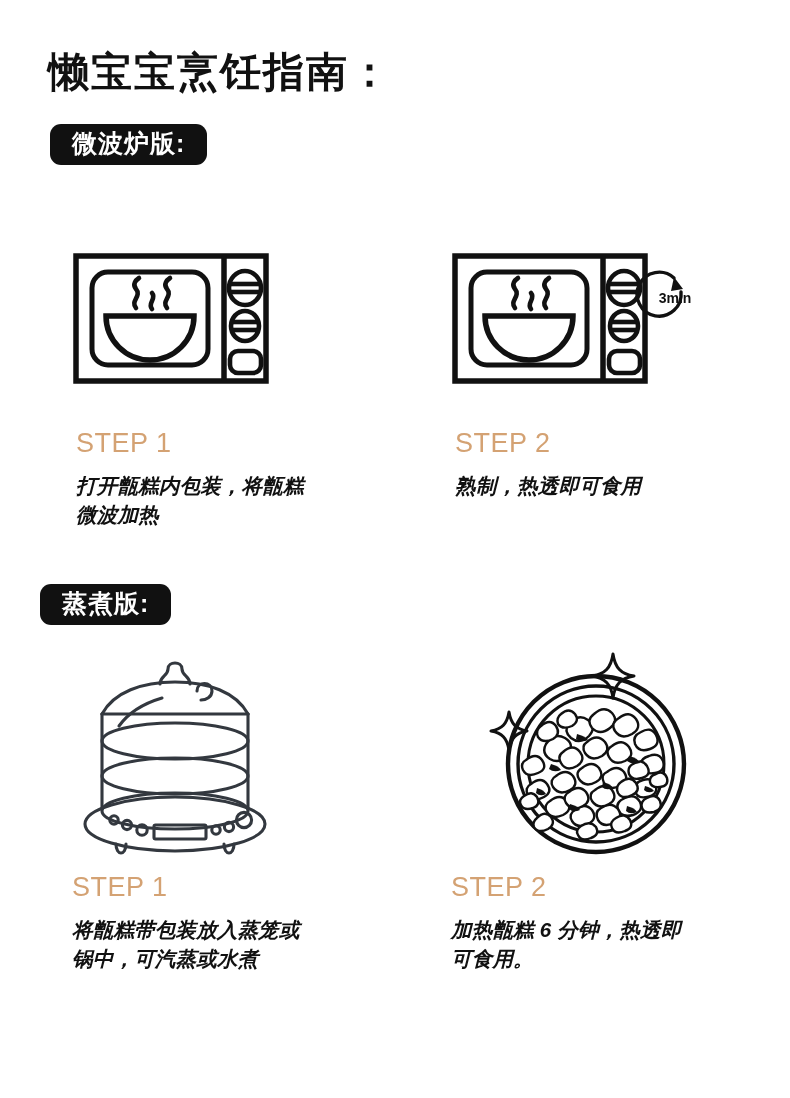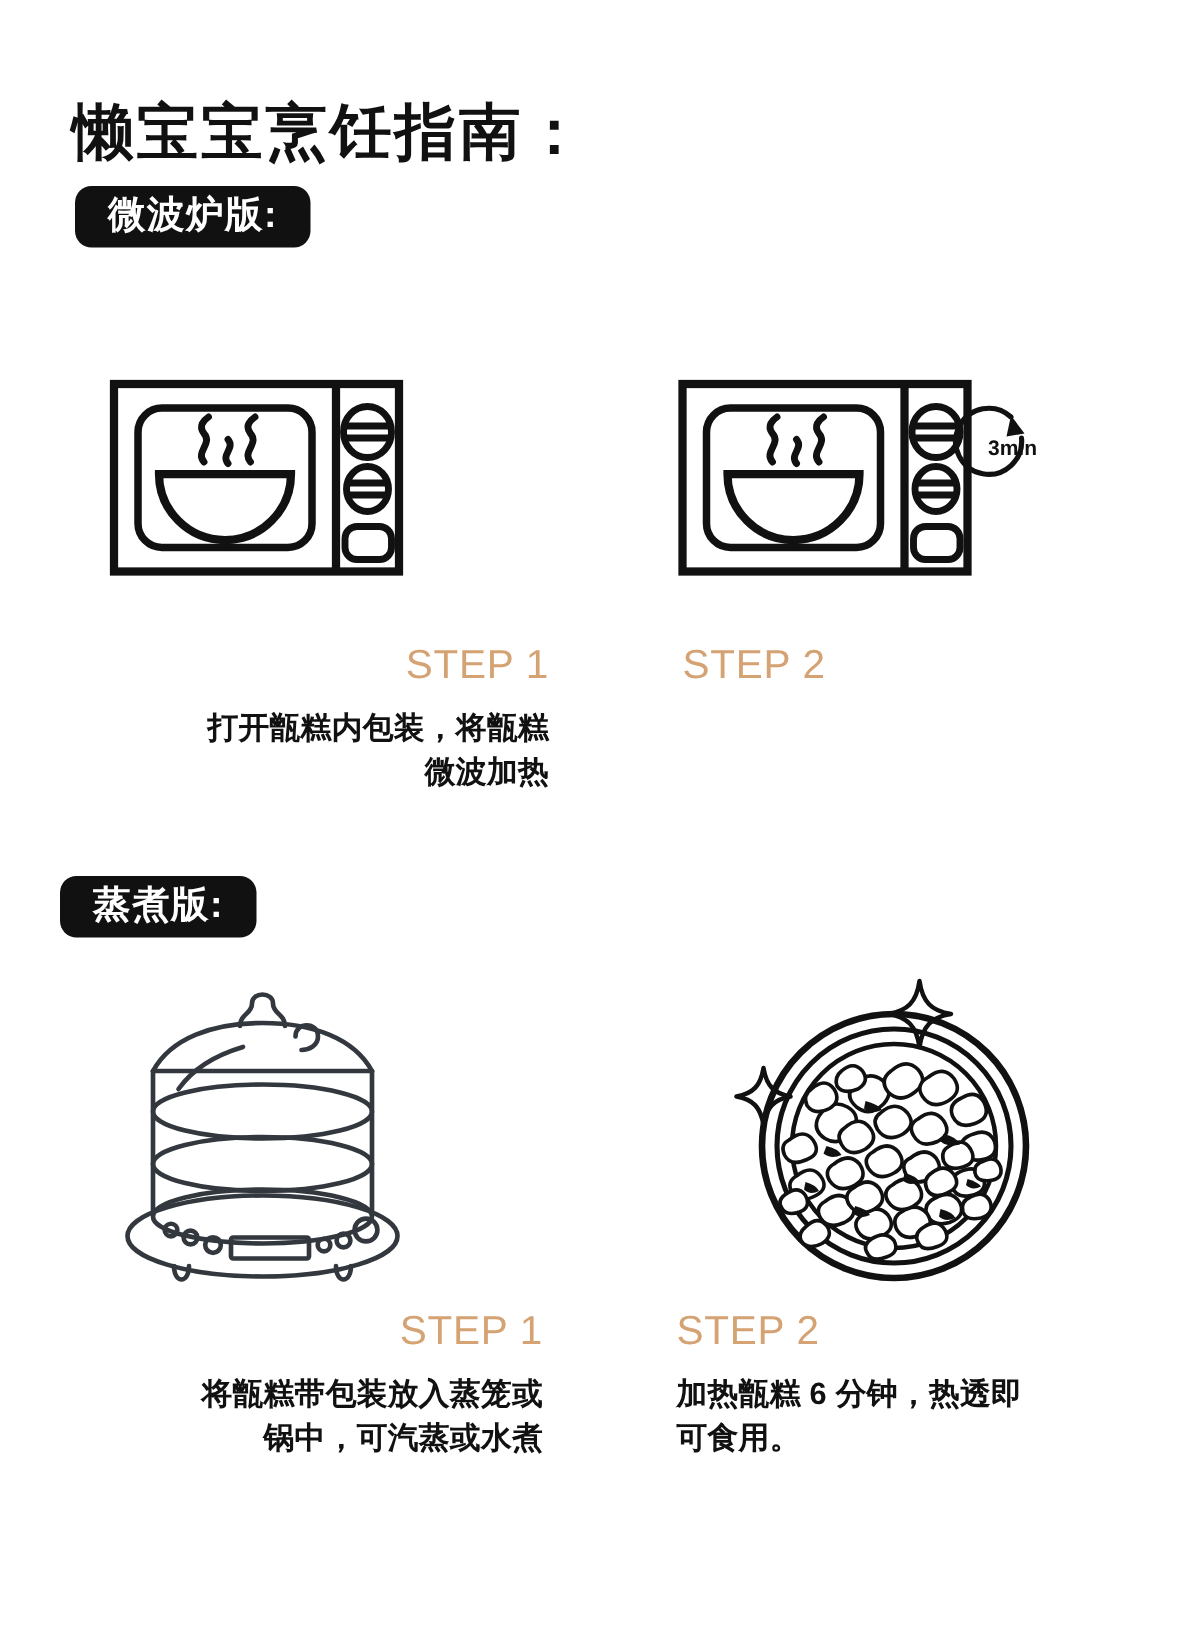--- a/index.html
+++ b/index.html
@@ -20,21 +20,21 @@
   .page {
     position: relative;
     width: 790px;
     height: 1098px;
   }
 
   
   .main-title {
     position: absolute;
     left: 48px;
-    top: 66px;
+    top: 50px;
     font-size: 41px;
     font-weight: 700;
     letter-spacing: 2px;
     line-height: 1.1;
     color: #111111;
     white-space: nowrap;
   }
 
   
   .badge {
@@ -50,21 +50,21 @@
     letter-spacing: 1px;
     padding: 7px 22px 9px 22px;
     line-height: 1;
     white-space: nowrap;
   }
   #badge-microwave { left: 50px; top: 124px; text-align: center; }
   #badge-steam     { left: 40px; top: 584px; }
 
   
   .step-block { position: absolute; }
-  .col-left  { left: 72px; text-align: right; }
+  .col-left  { left: 72px; }
   .col-right { left: 451px; }
 
   .row-micro  { top: 246px; }
   .row-steam  { top: 648px; }
 
   .art {
     position: relative;
     height: 190px;
     width: 300px;
   }
@@ -80,20 +80,21 @@
   }
 
   .step-text {
     margin-top: 14px;
     font-size: 20.5px;
     font-weight: 700;
     line-height: 1.42;
     color: #111111;
     width: 290px;
     letter-spacing: 0.2px;
+    font-style: italic;
   }
   .step-text .ln { display: block; white-space: nowrap; }
 
   
   .step-meta-micro { position: absolute; top: 182px; left: 4px; }
   .step-meta-steam { position: absolute; top: 224px; left: 0px; }
 
   svg { display: block; overflow: visible; }
 </style>
 </head>
@@ -166,20 +167,21 @@
         <g>
           <path d="M223 32 A22 22 0 1 0 230 46" fill="none" stroke="#111111" stroke-width="3.4" stroke-linecap="round"></path>
           <path d="M223 31 L232 43 L220 45 Z" fill="#111111"></path>
         </g>
         <text x="224" y="57" font-family="'Liberation Sans', sans-serif" font-size="14" font-weight="700" text-anchor="middle" fill="#111111">3min</text>
       </svg>
     </div>
     <div class="step-meta-micro">
       <div class="step-label">STEP 2</div>
       <div class="step-text">
+        <span class="ln">熟制，热透即可食用</span>
       </div>
     </div>
   </div>
 
   <div class="badge" id="badge-steam">蒸煮版:</div>
 
   <div class="step-block col-left row-steam">
     <div class="art art-steam">
       <svg width="200" height="215" viewBox="0 0 200 215">
         <g fill="none" stroke="#33383f" stroke-width="3.1" stroke-linejoin="round" stroke-linecap="round">

